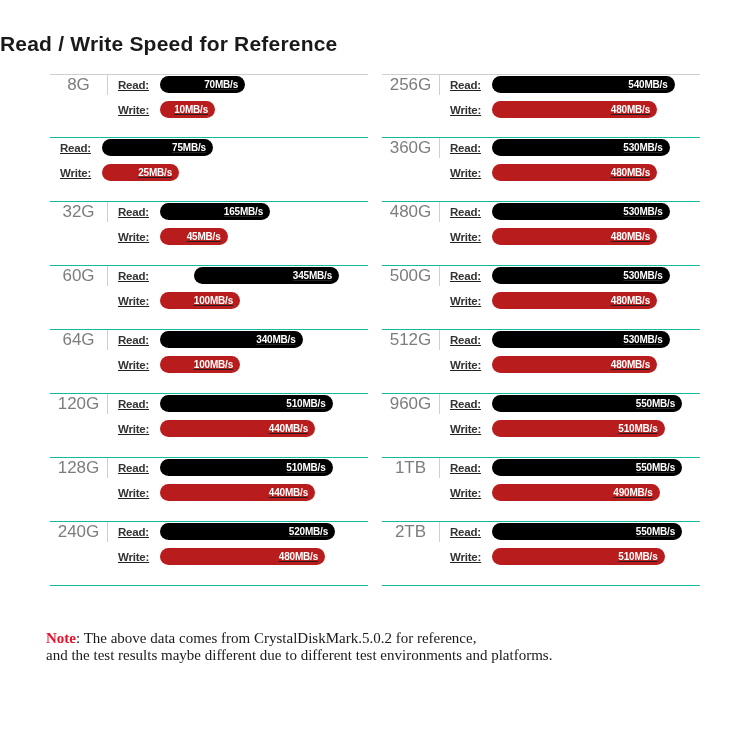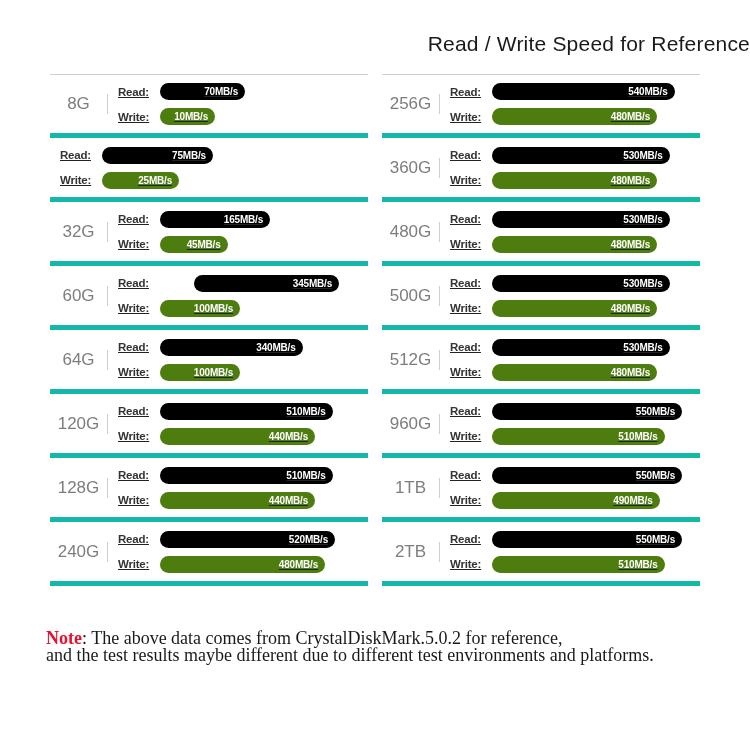--- a/index.html
+++ b/index.html
@@ -14,40 +14,40 @@
     color: #222;
     overflow: hidden;
   }
   .page {
     position: relative;
     width: 750px;
     height: 750px;
     box-sizing: border-box;
   }
   .title {
-    text-align: right;
+    text-align: left;
     font-size: 21px;
-    font-weight: 400;
+    font-weight: 700;
     color: #1a1a1a;
     padding-top: 32px;
     letter-spacing: 0.2px;
   }
   .tables {
     display: flex;
     justify-content: space-between;
     padding: 18px 50px 0 50px;
     box-sizing: border-box;
   }
   .col {
     width: 318px;
   }
   .row {
     display: flex;
-    align-items: center;
-    border-bottom: 5px solid #14b8a6;
+    align-items: flex-start;
+    border-bottom: 1px solid #14b8a6;
     height: 64px;
     box-sizing: border-box;
   }
   .row.first {
     border-top: 1px solid #cfcfcf;
   }
   .cap {
     width: 58px;
     min-width: 58px;
     display: flex;
@@ -92,27 +92,27 @@
     color: #ffffff;
     font-size: 10px;
     font-weight: 700;
     white-space: nowrap;
     letter-spacing: -0.2px;
   }
   .bar.read {
     background: #000000;
   }
   .bar.write {
-    background: #4d7c0f;
+    background: #b91c1c;
   }
   .note {
     position: absolute;
     left: 46px;
     top: 630px;
-    font-size: 18px;
+    font-size: 15px;
     line-height: 17px;
     color: #1a1a1a;
     font-family: "Liberation Serif", serif;
     width: 680px;
   }
   .note-tag {
     color: #e8112d;
     font-weight: 700;
   }
   .note-l2 {

